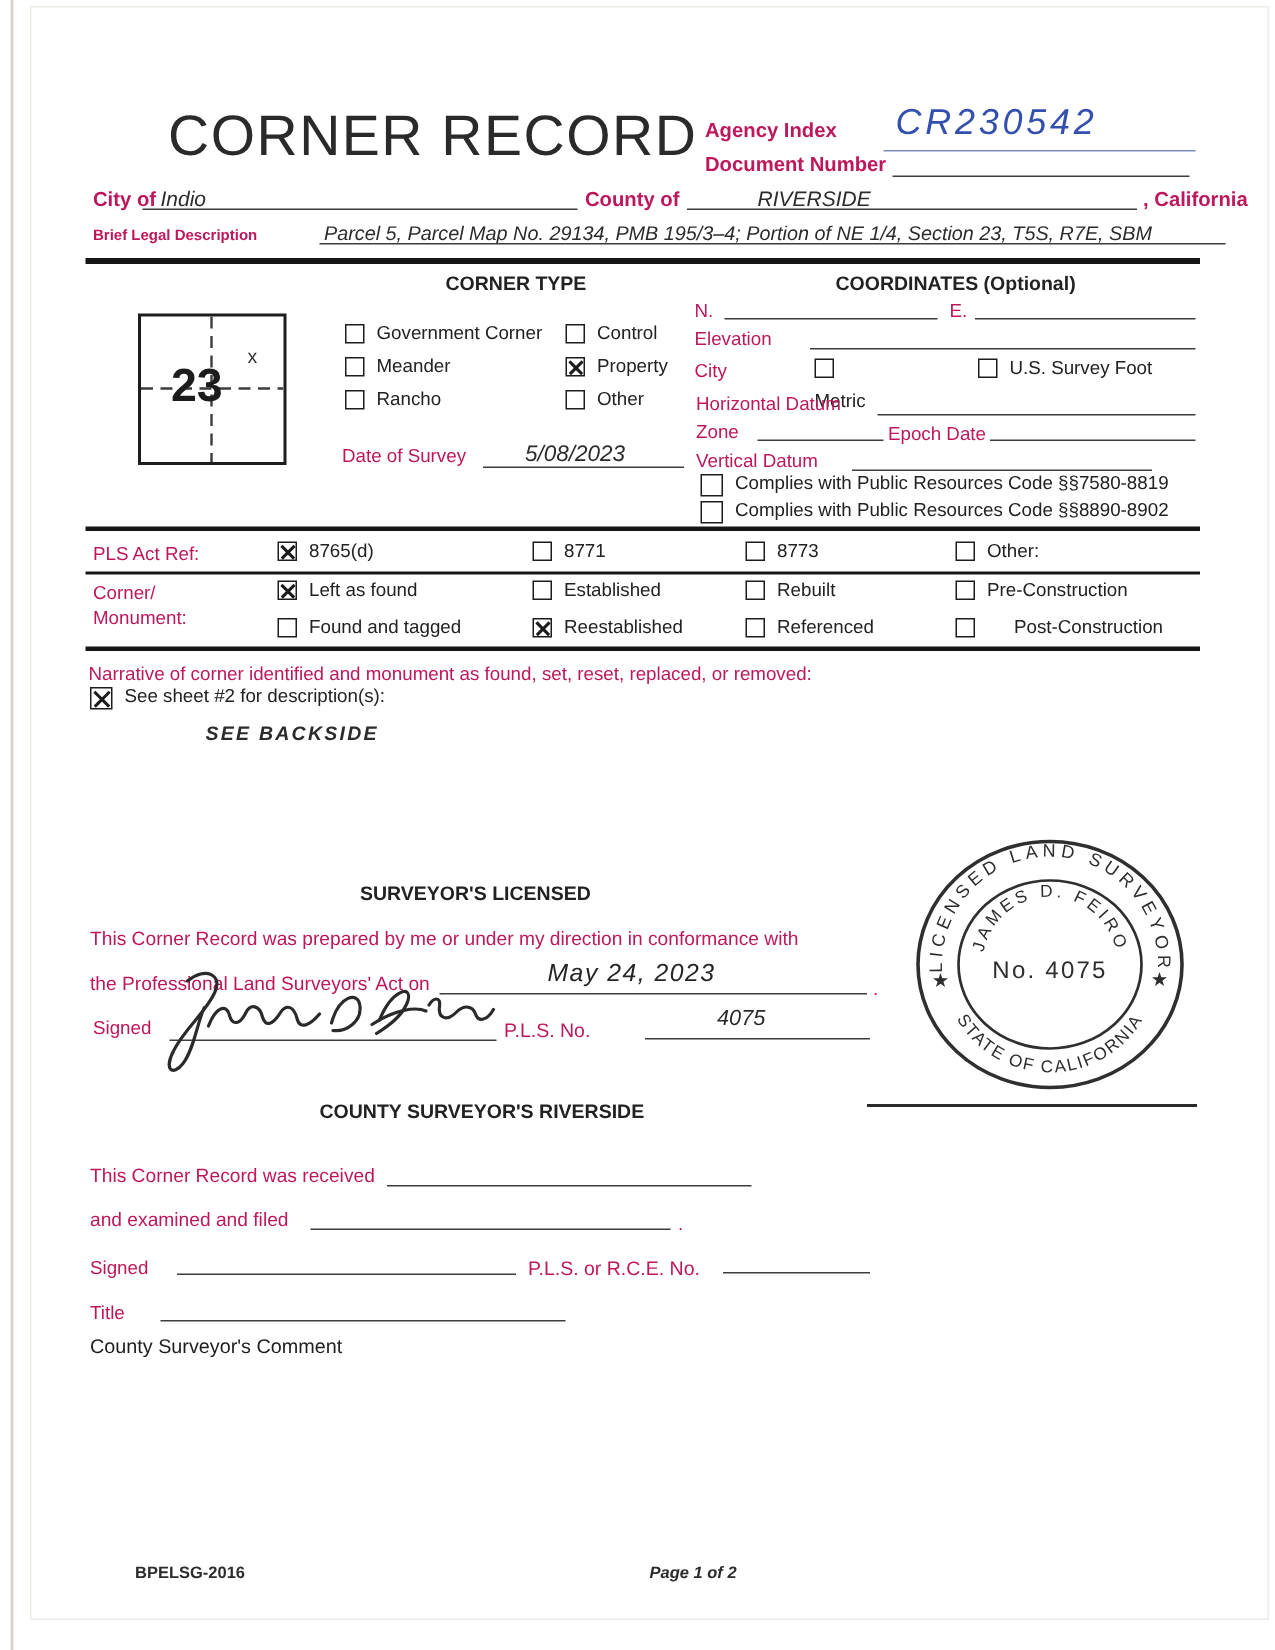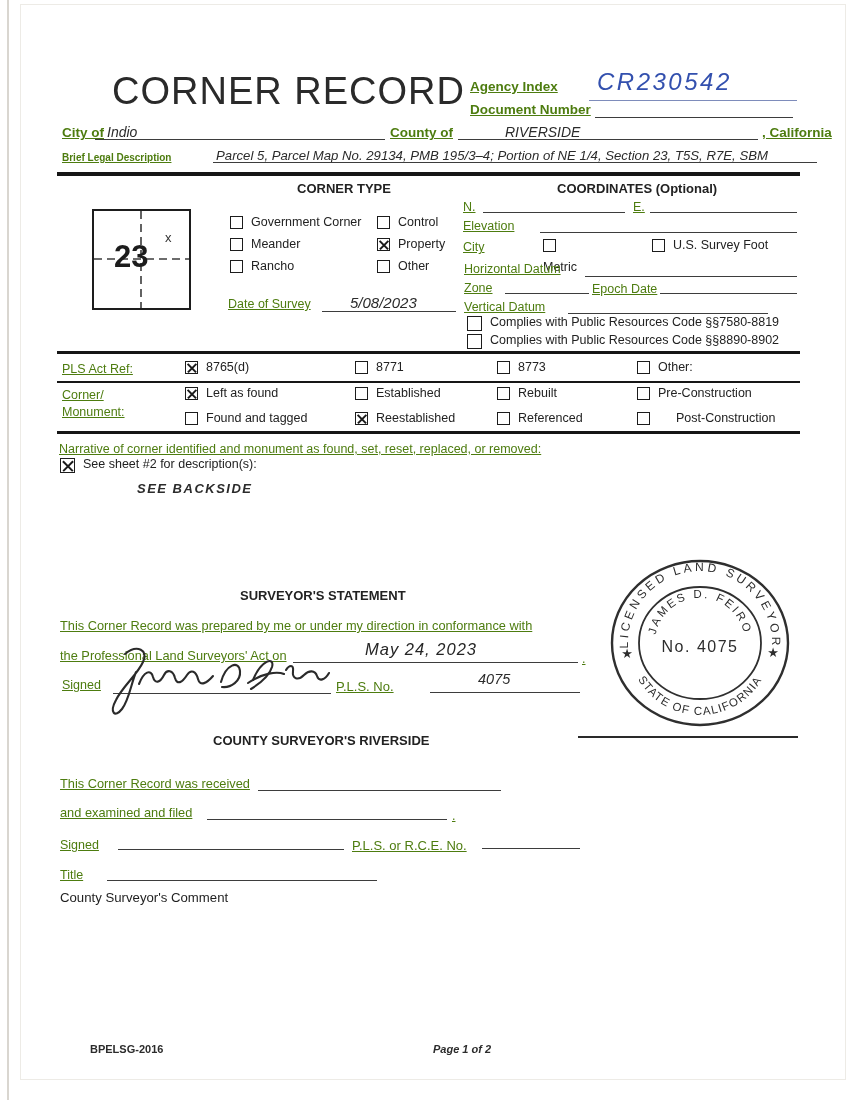--- a/index.html
+++ b/index.html
@@ -1,20 +1,20 @@
 <!DOCTYPE html>
 <html><head>
 <meta charset="utf-8">
 <style>
   html,body{margin:0;padding:0;background:#ffffff;}
   body{width:850px;height:1100px;position:relative;overflow:hidden;
        font-family:"Liberation Sans","DejaVu Sans",sans-serif;color:#222;}
   .abs{position:absolute;white-space:nowrap;}
   .b{font-weight:bold;}
-  .lbl{font-size:12.5px;color:#4d7c0f;text-decoration:underline;}
+  .lbl{font-size:12.5px;color:#be185d;}
   .sm{font-size:12.3px;}
   .hand{font-style:italic;color:#2b2b2b;}
   .ul{position:absolute;height:0;border-bottom:1.4px solid #3d3d3d;}
   .ul.blue{border-bottom:1.6px solid #7e8cbb;}
   .divider{position:absolute;background:#161616;}
   .cell{display:flex;align-items:flex-start;gap:8px;font-size:12.5px;}
   .cb{box-sizing:border-box;width:13px;height:13px;border:1.8px solid #1c1c1c;
       display:inline-block;position:relative;background:#fff;flex:0 0 auto;margin-top:1px;}
   .cb.lg{width:15px;height:15px;}
   .cb[data-checked="true"]::before,.cb[data-checked="true"]::after{
@@ -200,21 +200,21 @@
 
 <div class="divider" style="left:57px;top:431px;width:743px;height:3px;"></div>
 
 <div class="abs lbl" style="left:59px;top:442px;">Narrative of corner identified and monument as found, set, reset, replaced, or removed:</div>
 <div class="abs cell" style="left:60px;top:457px;">
   <span class="cb lg" data-checked="true"></span>
   <span>See sheet #2 for description(s):</span>
 </div>
 <div class="abs hand" style="left:137px;top:481px;font-size:13px;letter-spacing:1.5px;font-weight:bold;">SEE  BACKSIDE</div>
 
-<div class="abs b" style="left:240px;top:588px;font-size:13px;">SURVEYOR'S STATEMENT</div>
+<div class="abs b" style="left:240px;top:588px;font-size:13px;">SURVEYOR'S LICENSED</div>
 <div class="abs lbl" style="left:60px;top:618px;font-size:12.8px;">This Corner Record was prepared by me or under my direction in conformance with</div>
 <div class="abs lbl" style="left:60px;top:648px;font-size:12.8px;">the Professional Land Surveyors' Act on</div>
 <div class="ul" style="left:293px;top:662px;width:285px;"></div>
 <div class="abs ink" style="left:365px;top:640px;font-size:16.5px;letter-spacing:1px;">May 24, 2023</div>
 <div class="abs lbl" style="left:582px;top:652px;">.</div>
 
 <div class="abs lbl" style="left:62px;top:678px;">Signed</div>
 <div class="ul" style="left:113px;top:693px;width:218px;"></div>
 <svg class="abs" style="left:103px;top:644px;" width="232" height="74" viewBox="0 0 232 74">
   <g fill="none" stroke="#2a2a2a" stroke-width="2.1" stroke-linecap="round">

